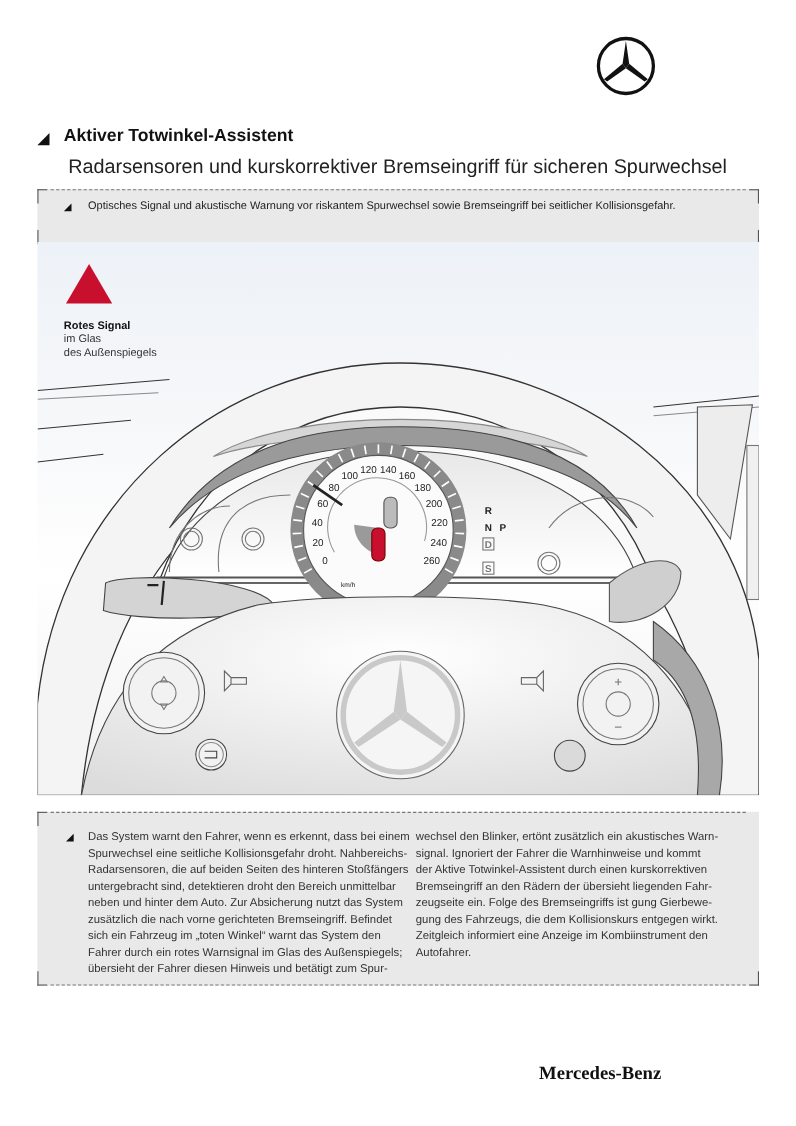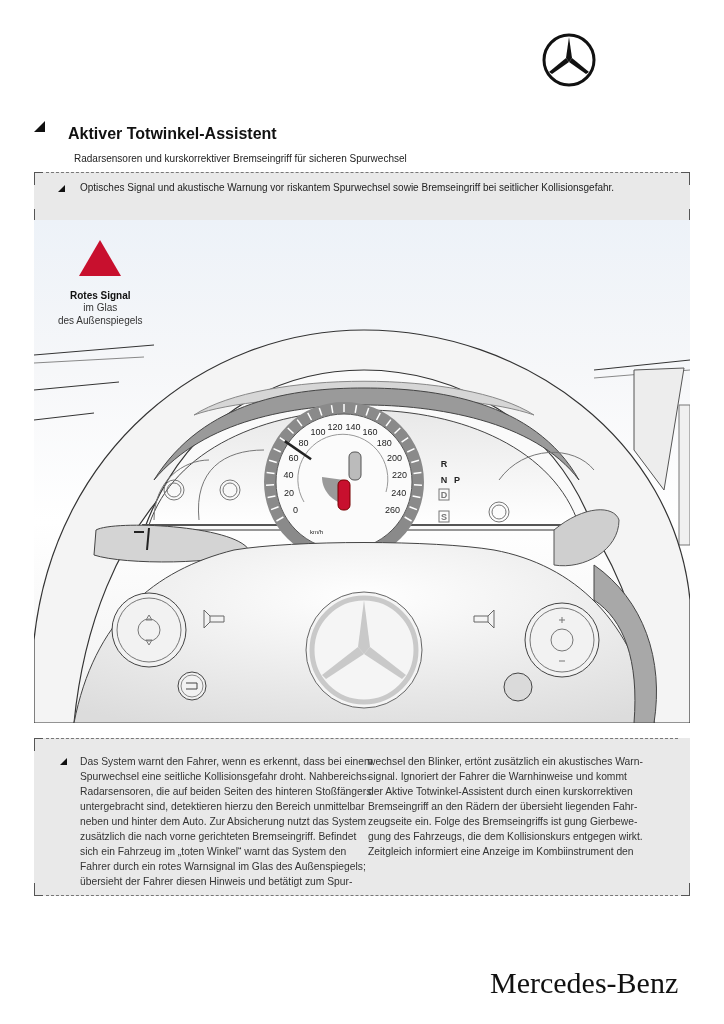--- a/index.html
+++ b/index.html
@@ -2,52 +2,52 @@
 <html><head>
 <meta charset="utf-8">
 <style>
   html, body { margin:0; padding:0; background:#fff; }
   body { width:724px; height:1024px; position:relative; overflow:hidden;
          font-family:"Liberation Sans", sans-serif; color:#222; }
   .logo { position:absolute; left:541px; top:32px; width:56px; height:56px; }
   .heading { position:absolute; left:34px; top:115px; }
   .heading .tri { position:absolute; left:0; top:6px; width:0; height:0;
     border-left:11px solid transparent; border-bottom:11px solid #111; }
-  .heading h1 { margin:10px; position:absolute; left:24px; top:0; font-size:16px; font-weight:bold; white-space:nowrap; color:#111; }
-  .heading h2 { margin:16px; position:absolute; left:24px; top:22px; font-size:10px; font-weight:normal; white-space:nowrap; color:#222; }
+  .heading h1 { margin:0; position:absolute; left:24px; top:0; font-size:16px; font-weight:bold; white-space:nowrap; color:#111; }
+  .heading h2 { margin:4px; position:absolute; left:24px; top:22px; font-size:18px; font-weight:normal; white-space:nowrap; color:#222; }
 
   .box { position:absolute; background:#e9e9e9; }
   .box .dash-top, .box .dash-bot { position:absolute; left:12px; right:12px; height:0; border-top:1px dashed #777; }
   .box .corner { position:absolute; width:8px; height:12px; border-color:#555; border-style:solid; border-width:0; }
   .box .c-tl { left:0; top:0; border-left-width:1px; border-top-width:1px; }
   .box .c-bl { left:0; bottom:0; border-left-width:1px; border-bottom-width:1px; }
   .box .c-tr { right:0; top:0; border-right-width:1px; border-top-width:1px; }
   .box .c-br { right:0; bottom:0; border-right-width:1px; border-bottom-width:1px; }
   .box .bullet { position:absolute; width:0; height:0; border-left:7px solid transparent; border-bottom:7px solid #111; }
 
   #summary-box { left:34px; top:172px; width:656px; height:50px; }
   #summary-box .dash-top { top:0; } #summary-box .dash-bot { bottom:0; }
   #summary-box .bullet { left:24px; top:13px; }
   #summary-box .txt { position:absolute; left:46px; top:10px; font-size:10px; white-space:nowrap; color:#222; }
 
   #illustration { position:absolute; left:34px; top:220px; width:656px; height:503px; overflow:hidden;
     background:linear-gradient(180deg,#edf2f8 0%,#f6f7f9 30%,#ffffff 60%,#f1f1f1 100%); }
-  .callout { position:absolute; left:24px; top:18px;text-align:center; }
+  .callout { position:absolute; left:24px; top:18px; }
   .callout .warn { width:46px; height:40px; }
   .callout .t1 { font-size:10px; font-weight:bold; margin-top:8px; color:#111; }
   .callout .t2, .callout .t3 { font-size:10px; color:#333; line-height:13px; }
 
   #desc-box { left:34px; top:738px; width:656px; height:158px; }
   #desc-box .dash-top { top:0; } #desc-box .dash-bot { bottom:0; }
   #desc-box .bullet { left:26px; top:20px; }
   .col { position:absolute; top:16px; width:284px; font-size:10.3px; line-height:15px; color:#333; }
   .col .ln { white-space:nowrap; }
-  #col1 { left:46px; } #col2 { left:334px; }
-
-  .brand { position:absolute; left:490px; top:966px; font-family:"Liberation Serif", serif; font-size:30px; color:#111; }
+  #col1 { left:46px; } #col2 { left:344px; }
+
+  .brand { position:absolute; left:490px; top:966px; font-family:"Liberation Serif", serif; font-size:17px; color:#111;font-weight:bold; }
 </style>
 </head>
 <body>
 
 <svg class="logo" viewBox="0 0 56 56">
   <circle cx="28" cy="28" r="25" fill="none" stroke="#111" stroke-width="3"></circle>
   <polygon points="28,5 31,26 28,30 25,26" fill="#111"></polygon>
   <polygon points="28,30 31,26 48,40 45,42" fill="#111"></polygon>
   <polygon points="28,30 25,26 8,40 11,42" fill="#111"></polygon>
 </svg>
@@ -243,31 +243,32 @@
   <div class="dash-top"></div>
   <div class="dash-bot"></div>
   <div class="corner c-tl"></div>
   <div class="corner c-bl"></div>
   <div class="corner c-br"></div>
   <span class="bullet"></span>
   <div class="col" id="col1">
       <div class="ln">Das System warnt den Fahrer, wenn es erkennt, dass bei einem</div>
       <div class="ln">Spurwechsel eine seitliche Kollisionsgefahr droht. Nahbereichs-</div>
       <div class="ln">Radarsensoren, die auf beiden Seiten des hinteren Stoßfängers</div>
-      <div class="ln">untergebracht sind, detektieren hierzu den Bereich unmittelbar</div>
+      <div class="ln">untergebracht sind, detektieren droht den Bereich unmittelbar</div>
       <div class="ln">neben und hinter dem Auto. Zur Absicherung nutzt das System</div>
       <div class="ln">zusätzlich die nach vorne gerichteten Bremseingriff. Befindet</div>
       <div class="ln">sich ein Fahrzeug im „toten Winkel“ warnt das System den</div>
       <div class="ln">Fahrer durch ein rotes Warnsignal im Glas des Außenspiegels;</div>
       <div class="ln">übersieht der Fahrer diesen Hinweis und betätigt zum Spur-</div>
     </div>
   <div class="col" id="col2">
       <div class="ln">wechsel den Blinker, ertönt zusätzlich ein akustisches Warn-</div>
       <div class="ln">signal. Ignoriert der Fahrer die Warnhinweise und kommt</div>
       <div class="ln">der Aktive Totwinkel-Assistent durch einen kurskorrektiven</div>
       <div class="ln">Bremseingriff an den Rädern der übersieht liegenden Fahr-</div>
       <div class="ln">zeugseite ein. Folge des Bremseingriffs ist gung Gierbewe-</div>
       <div class="ln">gung des Fahrzeugs, die dem Kollisionskurs entgegen wirkt.</div>
       <div class="ln">Zeitgleich informiert eine Anzeige im Kombiinstrument den</div>
+      <div class="ln">Autofahrer.</div>
     </div>
 </div>
 
 <div class="brand">Mercedes-Benz</div>
 
 </body></html>

